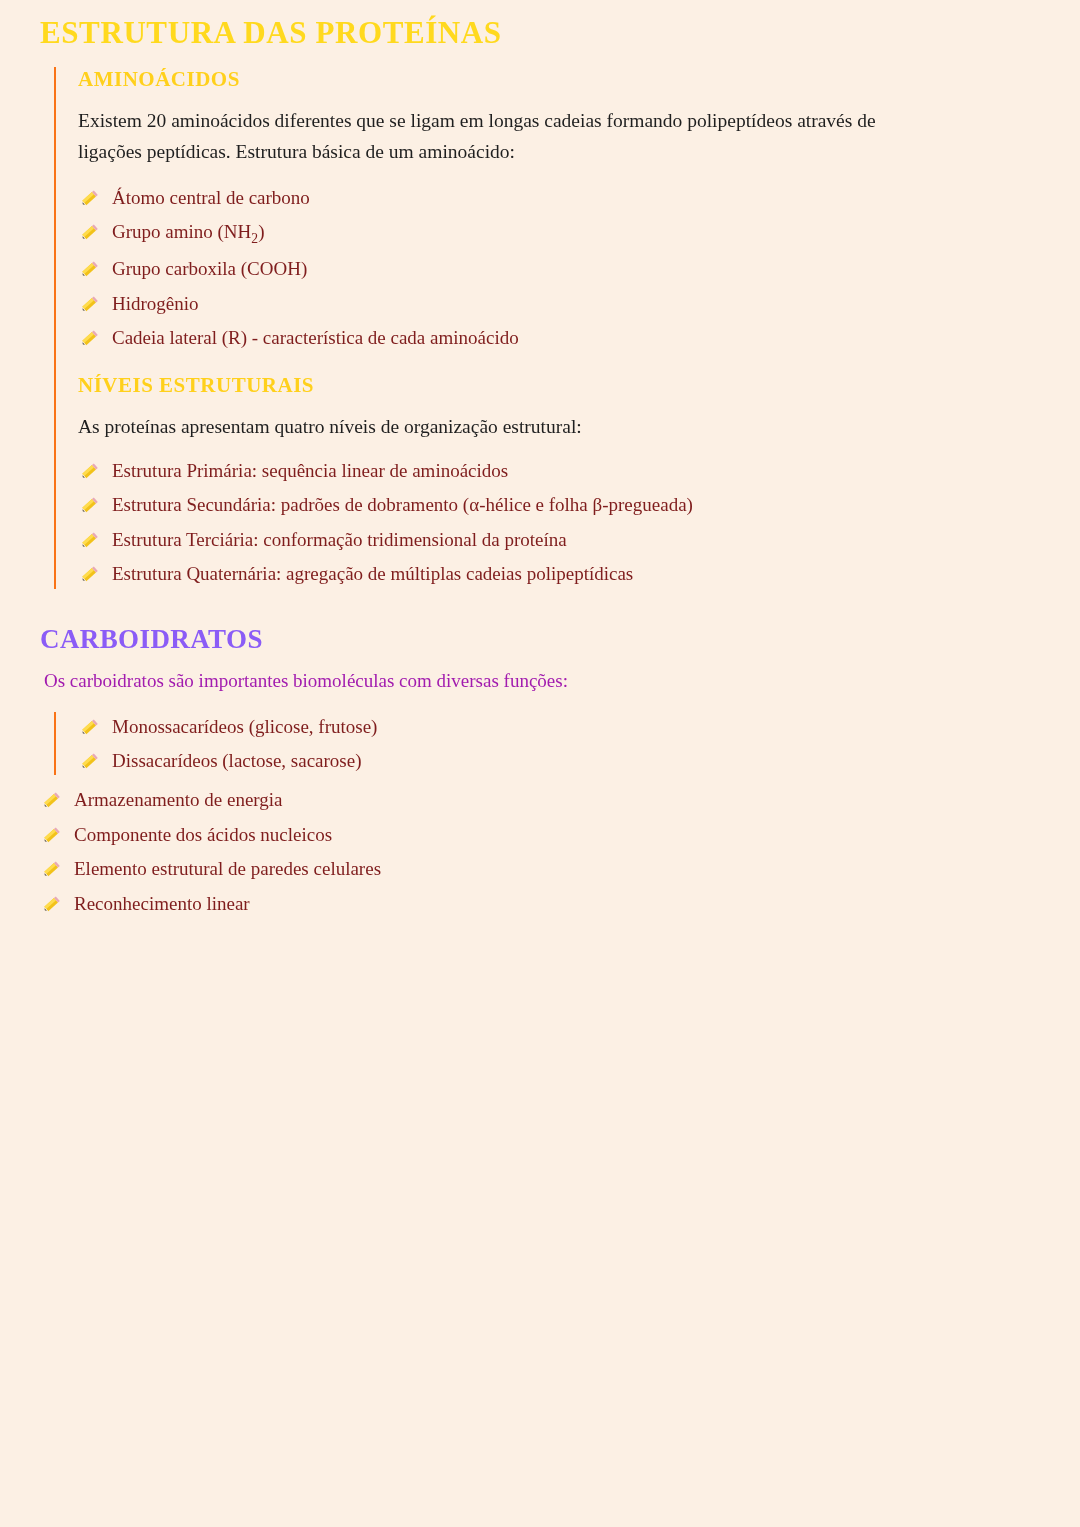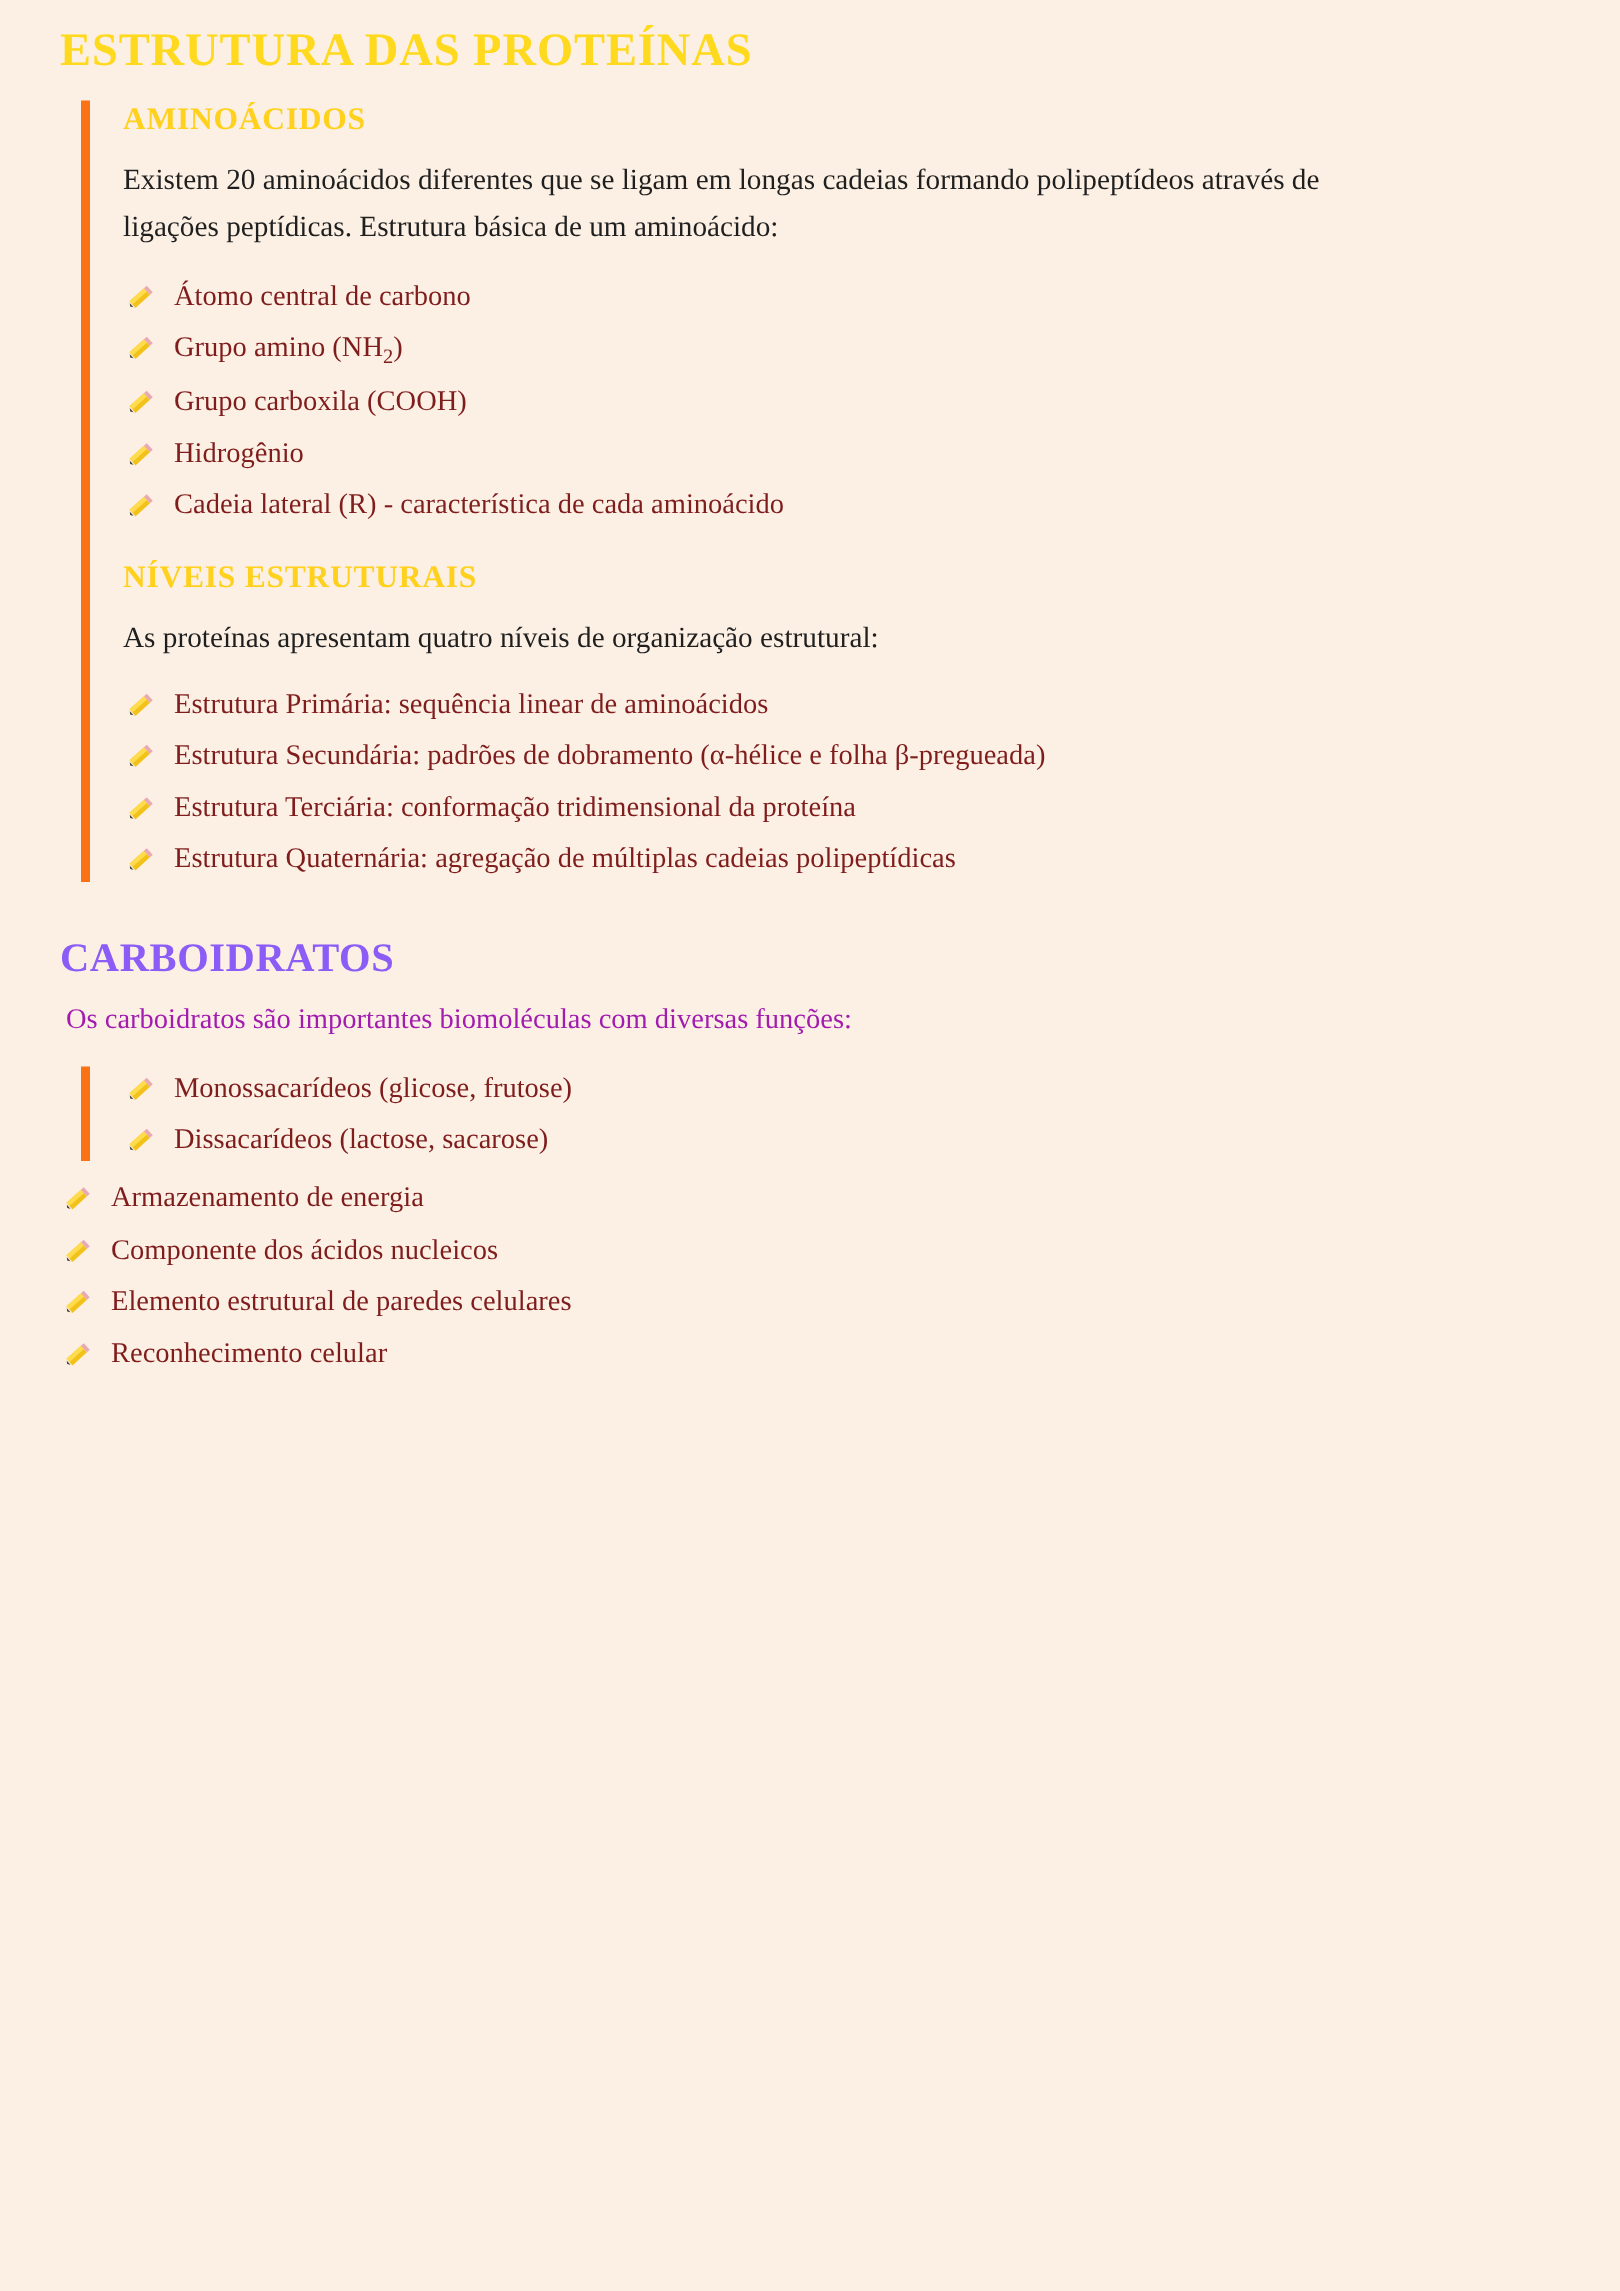--- a/index.html
+++ b/index.html
@@ -43,21 +43,21 @@
   h3.sub-title {
     font-family: "Liberation Serif", serif;
     font-size: 21px;
     font-weight: bold;
     color: #ffd01c;
     letter-spacing: 0.5px;
     margin: 0 0 14px 0;
     line-height: 1.2;
   }
   .rule-block {
-    border-left: 6px solid #f97316;
+    border-left: 2px solid #f97316;
     padding-left: 22px;
     margin-left: 14px;
   }
   p.para {
     font-size: 19.5px;
     line-height: 1.55;
     margin: 0 0 16px 0;
     color: #1f1f1f;
   }
   p.para.tight {
@@ -343,19 +343,19 @@
           <svg width="26" height="24" viewBox="0 0 26 24" xmlns="http://www.w3.org/2000/svg">
             <g transform="rotate(-42 13 12)">
               <rect x="4" y="9" width="13" height="6" fill="#f2c21a"></rect>
               <rect x="4" y="9" width="13" height="3" fill="#ffdc4e"></rect>
               <rect x="17" y="9" width="2.5" height="6" fill="#e8a9b6"></rect>
               <polygon points="2,12 4,9 4,15" fill="#f6e7c8"></polygon>
               <polygon points="2,12 3.2,10.2 3.2,13.8" fill="#3a3a3a"></polygon>
             </g>
           </svg>
         </span>
-        <span class="li-text">Reconhecimento celular</span>
+        <span class="li-text">Reconhecimento linear</span>
       </li>
     </ul>
 
   </div>
 
 </div>
 
 </body></html>

